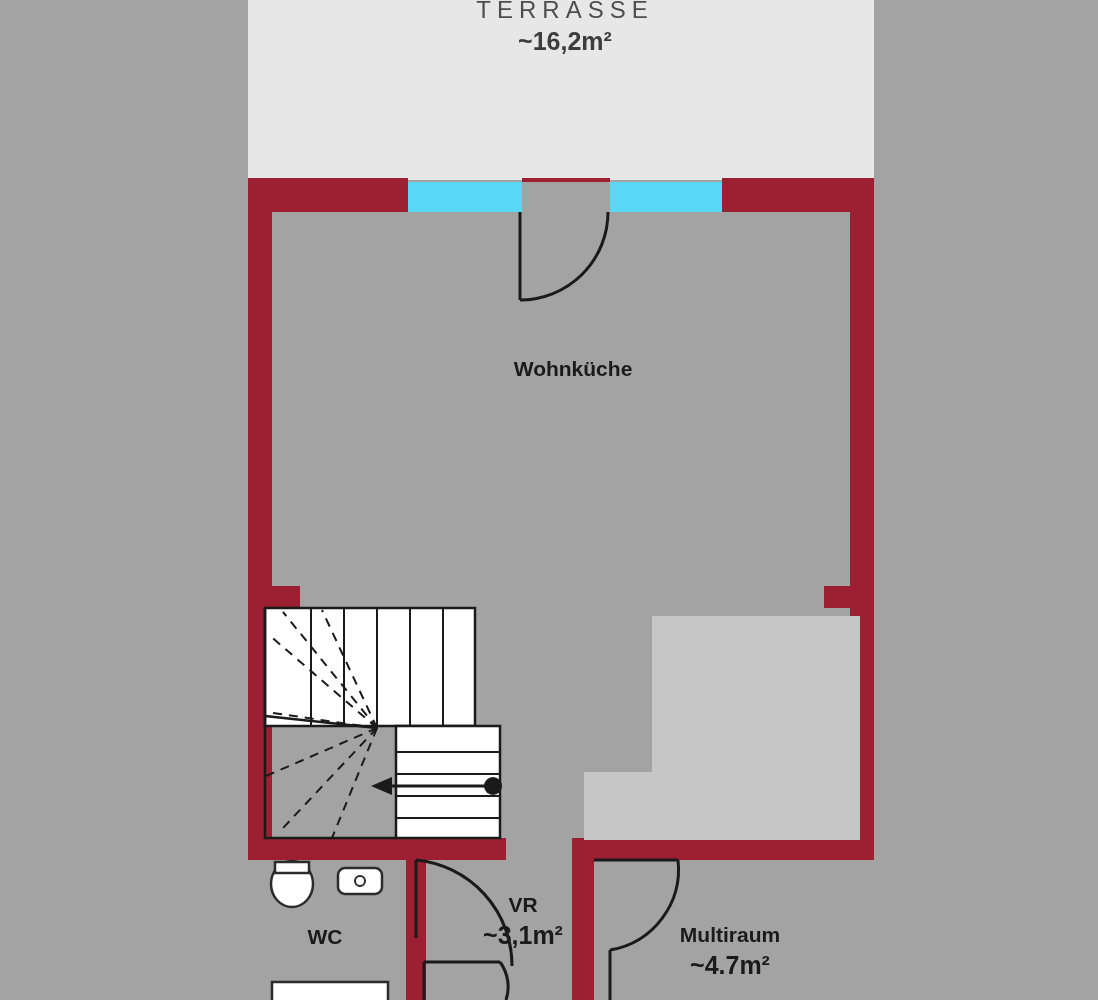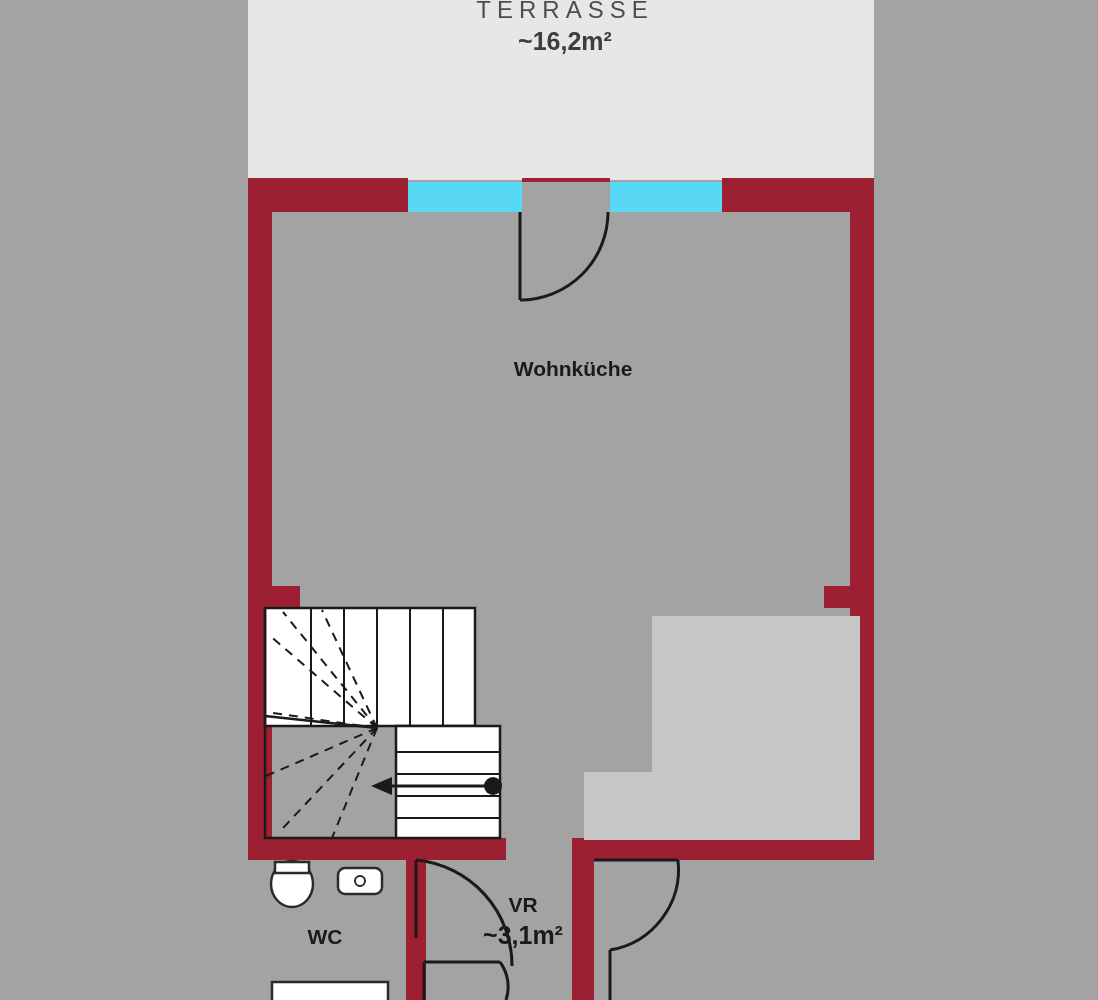--- a/index.html
+++ b/index.html
@@ -202,14 +202,18 @@
 
   <div class="room-label" style="left:175px; top:916px; width:300px;margin-top:8px;">
     <span class="name">WC</span>
   </div>
 
   <div class="room-label" style="left:378px; top:868px; width:290px;margin-top:24px;">
     <span class="name">VR</span>
     <span class="area">~3,1m²</span>
   </div>
 
+  <div class="room-label" style="left:580px; top:922px; width:300px;">
+    <span class="name">Multiraum</span>
+    <span class="area">~4.7m²</span>
+  </div>
 
 </div>
 
 </body></html>

